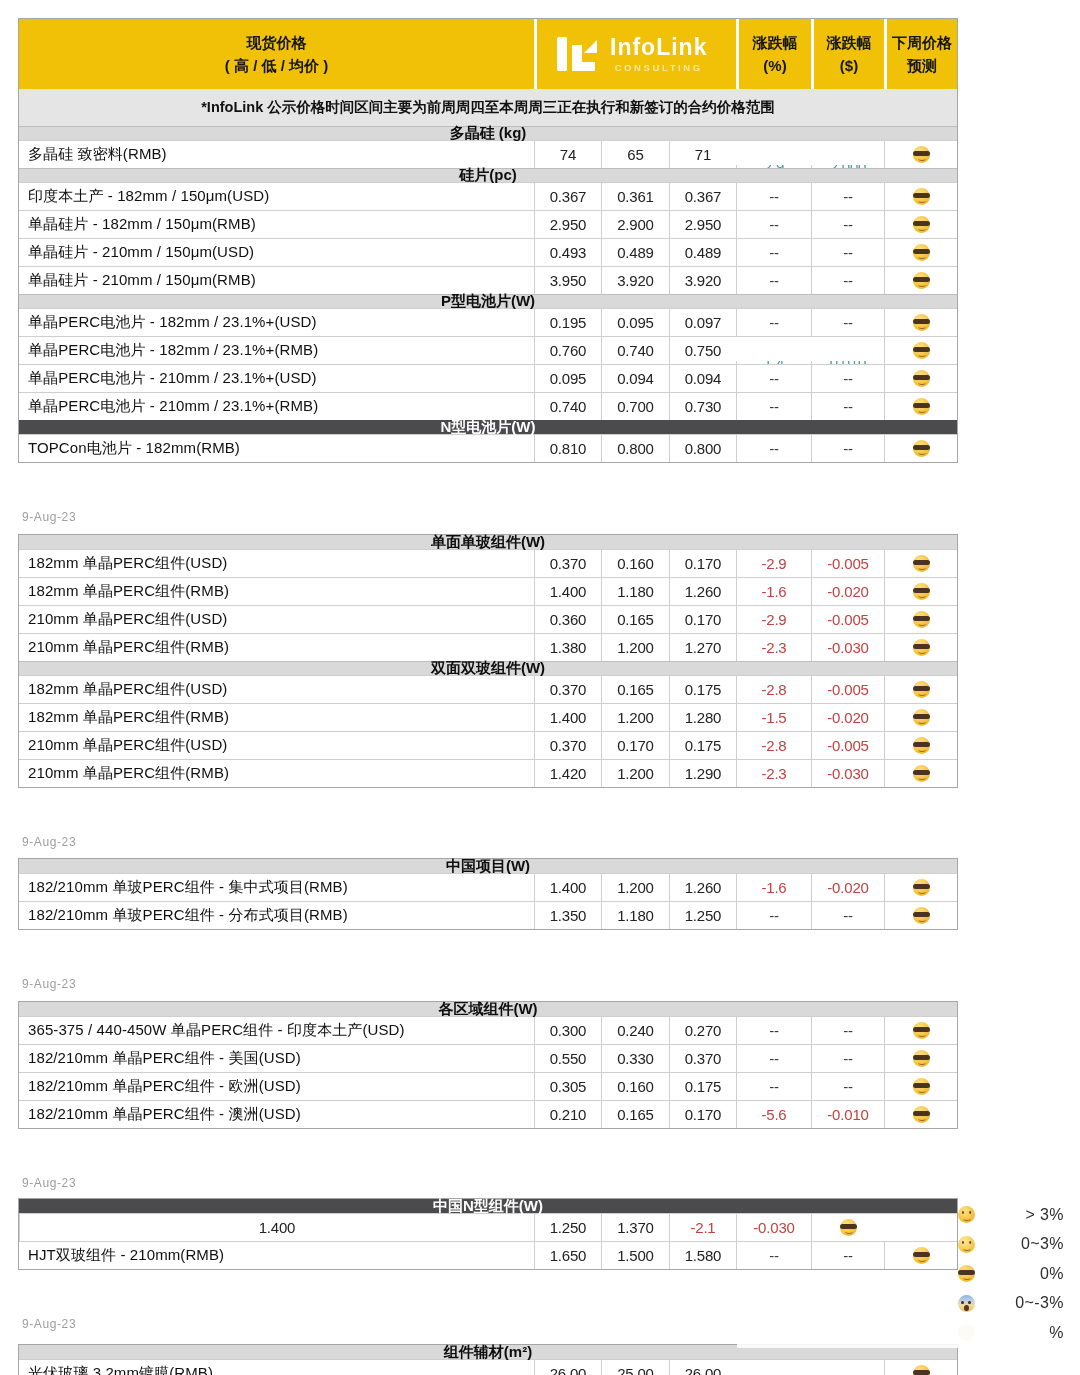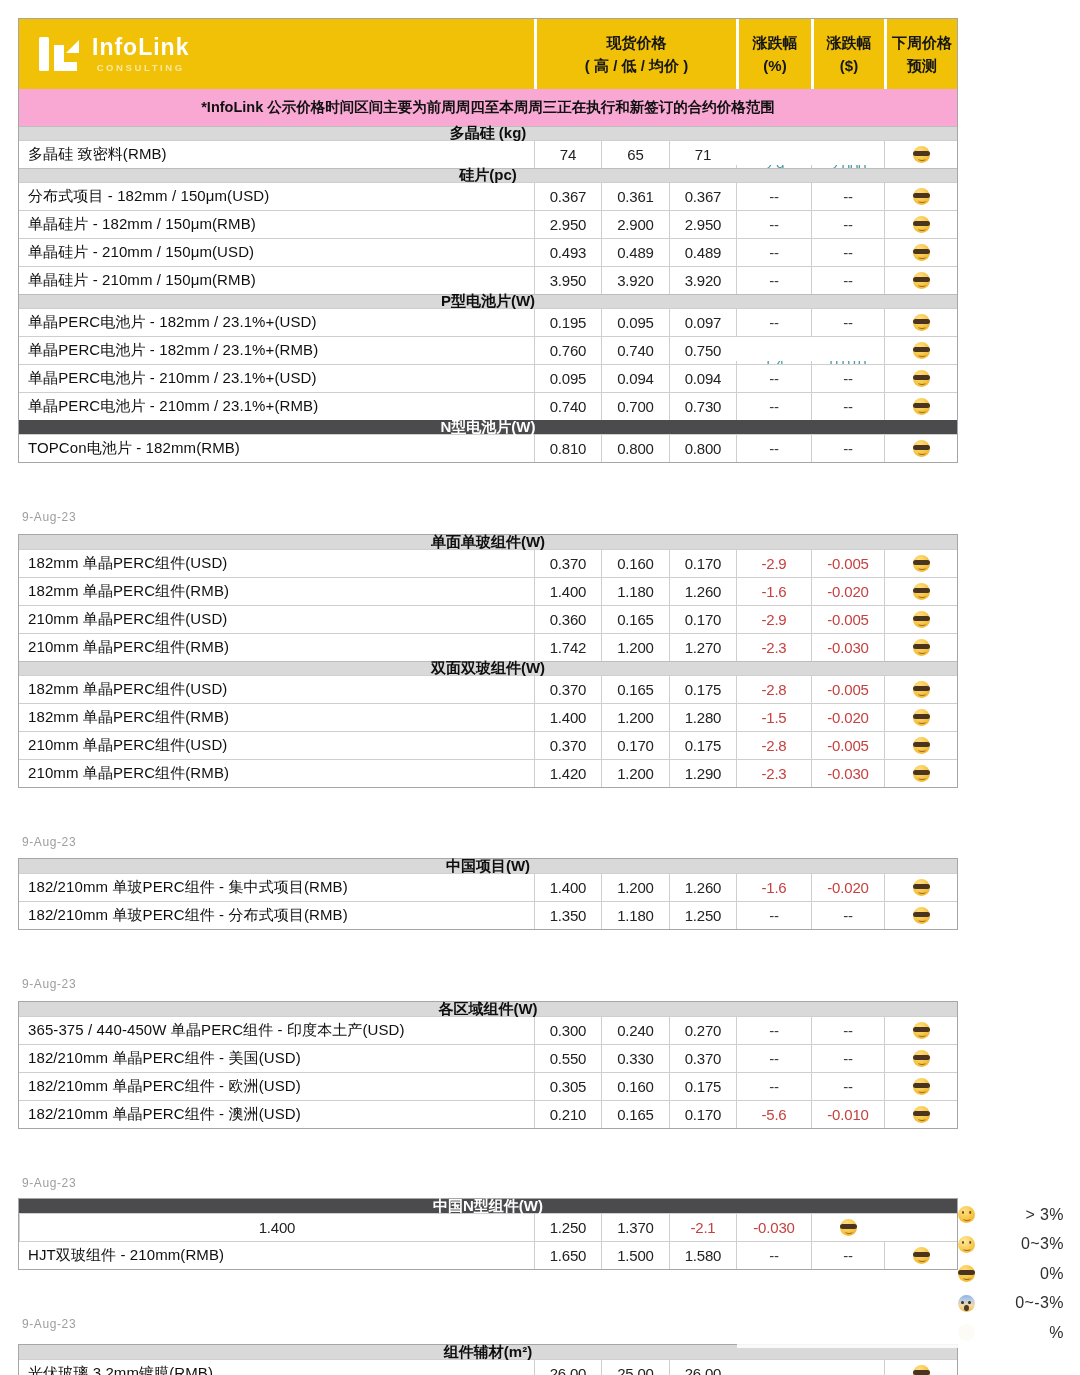--- a/index.html
+++ b/index.html
@@ -27,21 +27,21 @@
   .logo-mark span{position:absolute;background:#fff;}
   .lm-i{left:0;top:2px;width:10px;height:34px;border-radius:1.5px;}
   .lm-lv{left:15px;top:10px;width:10px;height:26px;}
   .lm-lh{left:15px;top:27px;width:23px;height:9px;}
   .lm-notch{left:27px;top:5px;width:0;height:0;background:transparent !important;
             border-left:13px solid transparent;border-bottom:13px solid #fff;}
   .brand{color:#fff;font-weight:bold;font-size:23px;letter-spacing:1px;line-height:1;}
   .sub{color:rgba(255,255,255,.62);font-size:9.5px;letter-spacing:2.6px;margin-top:4px;line-height:1;}
   
   .note{height:37px;display:flex;align-items:center;justify-content:center;
-        font-weight:bold;font-size:14.5px;color:#111;background:#f9a8d4;}
+        font-weight:bold;font-size:14.5px;color:#111;background:#e5e5e5;}
   
   .sec{height:14px;display:flex;align-items:center;justify-content:center;
        font-weight:bold;font-size:15px;border-top:1px solid #bdbdbd;}
   .block > div > .sec:first-child{border-top:none;}
   .yhead + .note + div > .sec:first-child{border-top:1px solid #bdbdbd;}
   .sec.light{background:var(--seclight);color:#0e0e0e;}
   .sec.dark{background:var(--secdark);color:#fff;border-top-color:var(--secdark);}
   .trow{display:grid;grid-template-columns:515px 67px 68px 67px 75px 73px 1fr;height:28px;border-top:1px solid var(--grid);background:#fff;}
   .cell{display:flex;align-items:center;justify-content:center;font-size:15px;color:#222;border-left:1px solid var(--grid);overflow:hidden;}
   .cell.lbl{justify-content:flex-start;padding-left:9px;border-left:none;font-size:15px;color:#101010;font-weight:500;letter-spacing:.1px;}
@@ -76,39 +76,39 @@
   .ov-b{left:812px;top:1315px;width:231px;height:33px;}
 </style>
 </head>
 <body>
 
 <div class="page">
   <div class="content">
 
     <div class="block">
       <div class="yhead">
+        <div class="yh-cell">
+          <div>现货价格</div>
+          <div>( 高 / 低 / 均价 )</div>
+        </div>
         <div class="yh-cell yh-name">
           <div class="logo">
             <div class="logo-mark">
               <span class="lm-i"></span>
                 <span class="lm-lv"></span>
                 <span class="lm-lh"></span>
                 <span class="lm-notch"></span>
             </div>
             <div class="logo-text">
               <div class="brand">InfoLink</div>
               <div class="sub">CONSULTING</div>
             </div>
           </div>
         </div>
         <div class="yh-cell">
-          <div>现货价格</div>
-          <div>( 高 / 低 / 均价 )</div>
-        </div>
-        <div class="yh-cell">
           <div>涨跌幅</div>
           <div>(%)</div>
         </div>
         <div class="yh-cell">
           <div>涨跌幅</div>
           <div>($)</div>
         </div>
         <div class="yh-cell">
           <div>下周价格</div>
           <div>预测</div>
@@ -123,21 +123,21 @@
             <div class="cell num">65</div>
             <div class="cell num">71</div>
             <div class="cell num t-up">2.9</div>
             <div class="cell num t-up">2.000</div>
             <div class="cell emo">
               <span class="emoji cool"></span>
             </div>
           </div>
           <div class="sec light">硅片(pc)</div>
           <div class="trow">
-            <div class="cell lbl">分布式项目 - 182mm / 150μm(USD)</div>
+            <div class="cell lbl">印度本土产 - 182mm / 150μm(USD)</div>
             <div class="cell num">0.367</div>
             <div class="cell num">0.361</div>
             <div class="cell num">0.367</div>
             <div class="cell num t-flat">--</div>
             <div class="cell num t-flat">--</div>
             <div class="cell emo">
               <span class="emoji cool"></span>
             </div>
           </div>
           <div class="trow">
@@ -268,21 +268,21 @@
             <div class="cell num">0.165</div>
             <div class="cell num">0.170</div>
             <div class="cell num t-down">-2.9</div>
             <div class="cell num t-down">-0.005</div>
             <div class="cell emo">
               <span class="emoji cool"></span>
             </div>
           </div>
           <div class="trow">
             <div class="cell lbl">210mm 单晶PERC组件(RMB)</div>
-            <div class="cell num">1.742</div>
+            <div class="cell num">1.380</div>
             <div class="cell num">1.200</div>
             <div class="cell num">1.270</div>
             <div class="cell num t-down">-2.3</div>
             <div class="cell num t-down">-0.030</div>
             <div class="cell emo">
               <span class="emoji cool"></span>
             </div>
           </div>
           <div class="sec light">双面双玻组件(W)</div>
           <div class="trow">

